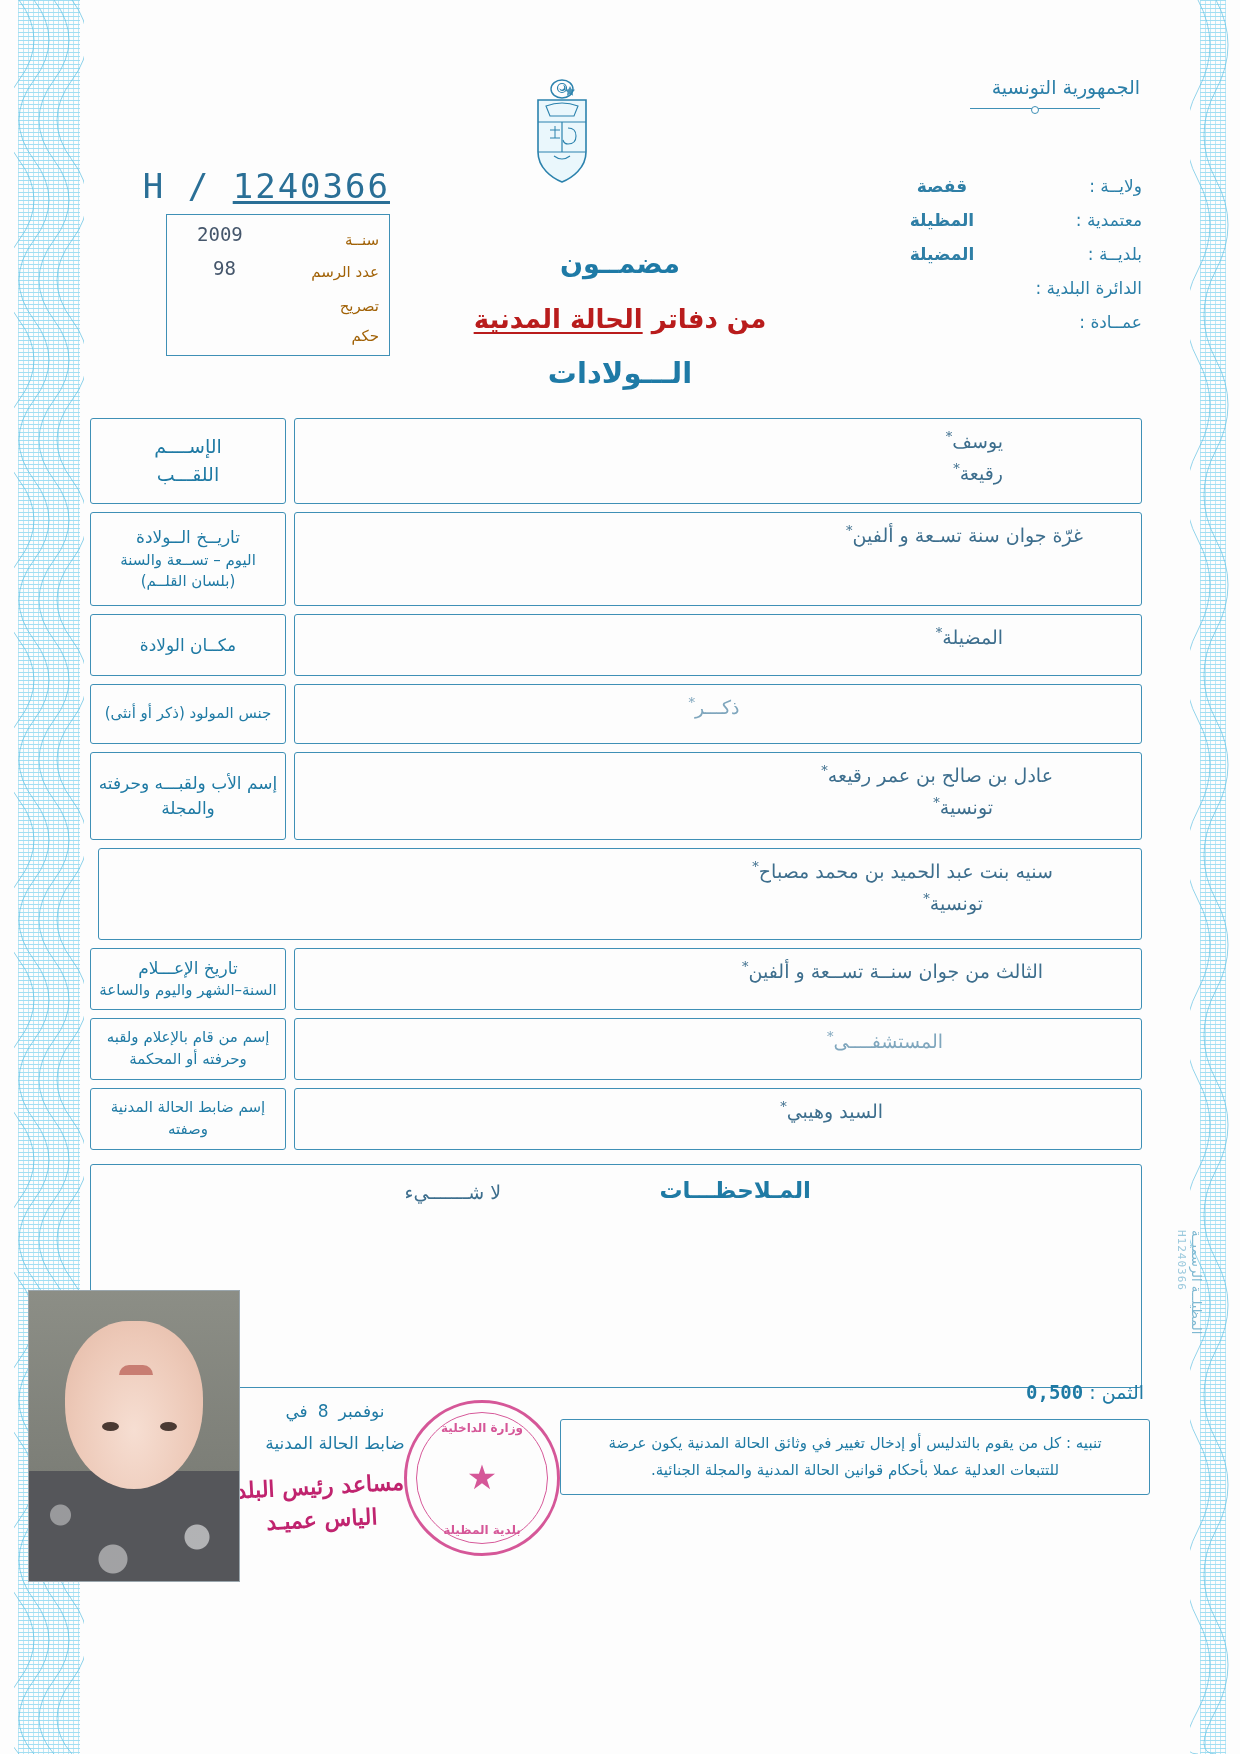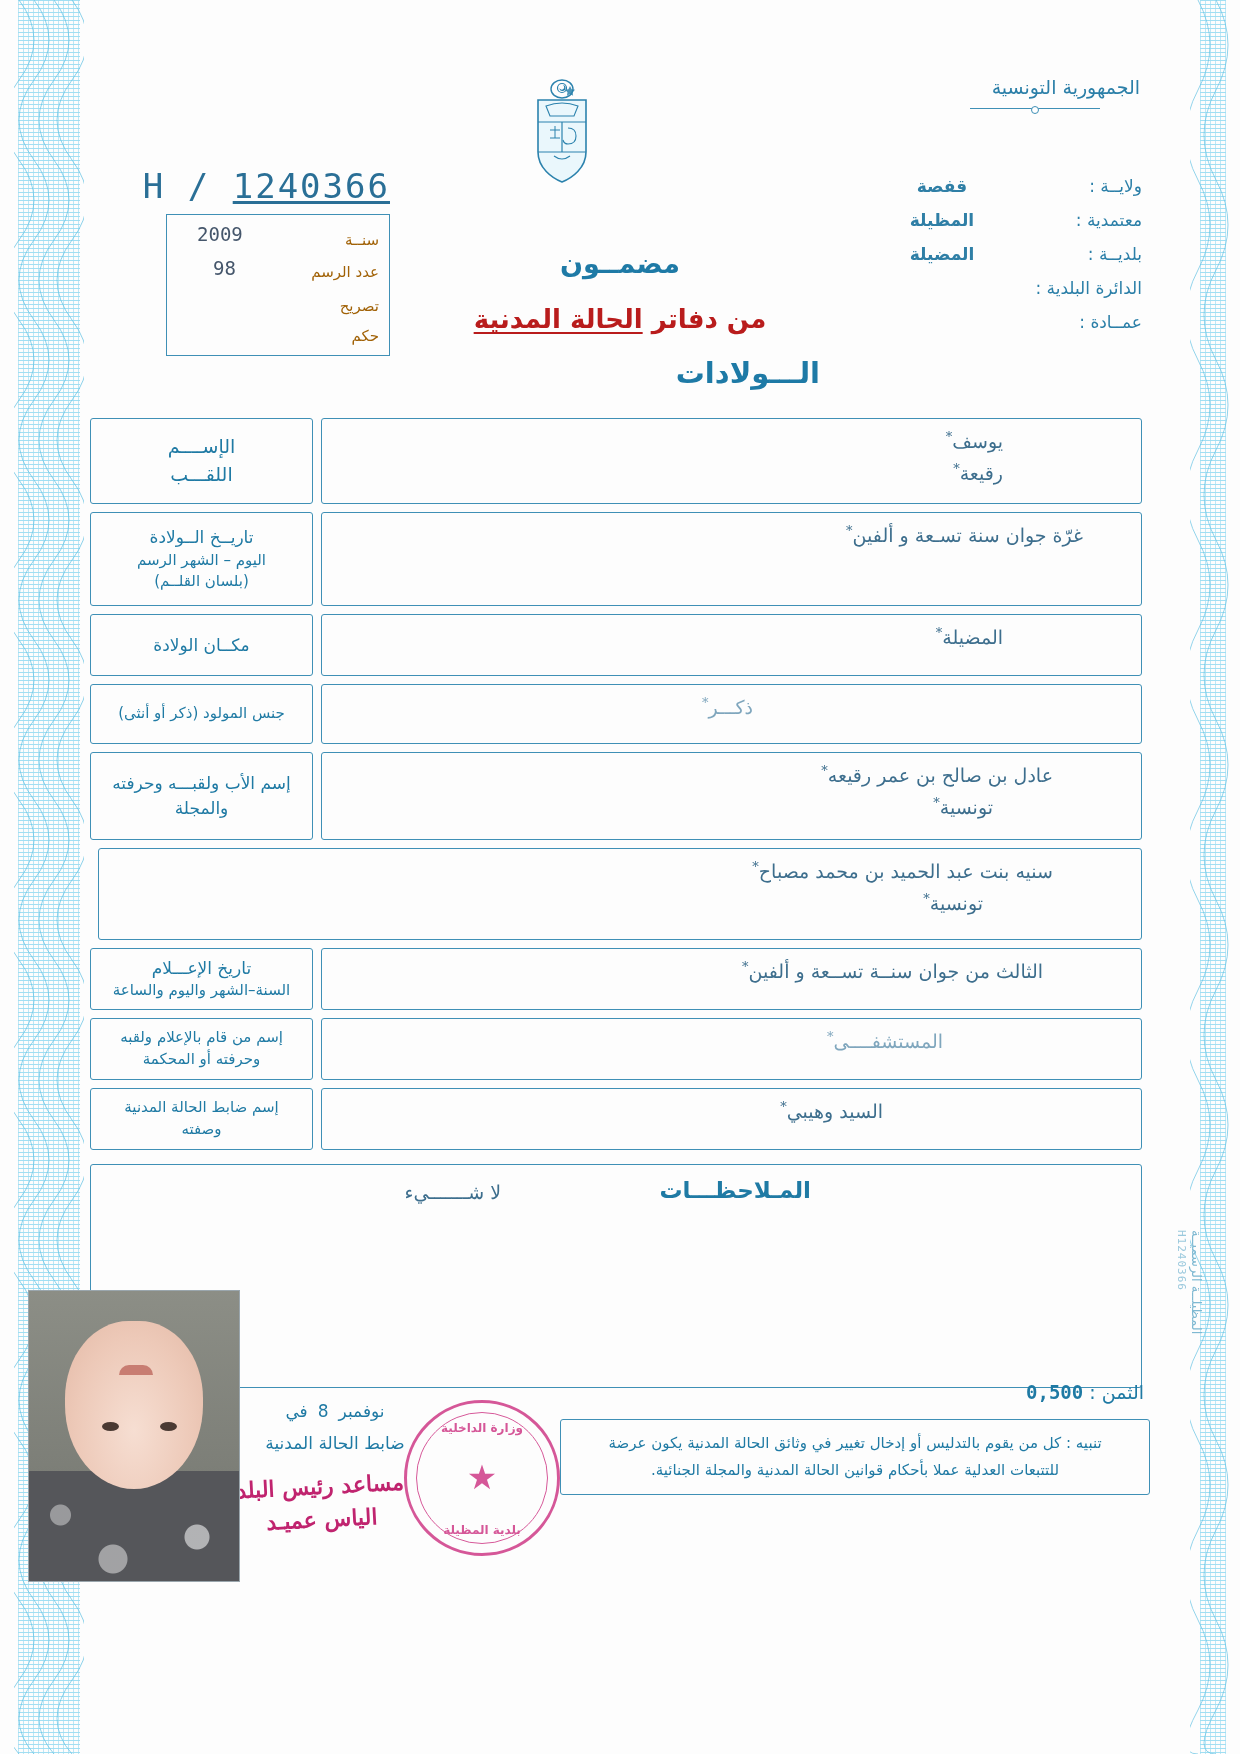--- a/index.html
+++ b/index.html
@@ -154,21 +154,21 @@
     font-size: 26px;
     font-weight: bold;
     color: #b91c1c;
   }
   .doc-title-2 .u { text-decoration: underline; text-underline-offset: 4px; }
   .doc-title-3 {
     position: absolute;
     left: 330px;
     top: 330px;
     width: 400px;
-    text-align: right;
+    text-align: center;
     font-size: 29px;
     font-weight: bold;
     letter-spacing: 4px;
     color: #1e7aa6;
   }
 
   .admin {
     position: absolute;
     right: 8px;
     top: 150px;
@@ -196,21 +196,21 @@
     left: 0;
     top: 392px;
     width: 1052px;
   }
   .rowline {
     position: relative;
     display: flex;
     margin-bottom: 8px;
   }
   .label-cell {
-    width: 223px;
+    width: 196px;
     border: 1.5px solid #3f90b6;
     border-radius: 3px;
     box-sizing: border-box;
     display: flex;
     flex-direction: column;
     justify-content: center;
     align-items: center;
     text-align: center;
     font-size: 17px;
     color: #1f7aa4;
@@ -540,21 +540,21 @@
           <div class="big">اللقـــب</div>
         </div>
       </div>
 
       <div class="rowline">
         <div class="value-cell" style="height:94px;">
           <div class="hw" style="padding-right:40px;"><span>غرّة جوان سنة تسـعة و ألفين</span><span class="star">*</span></div>
         </div>
         <div class="label-cell" style="height:94px;">
           <div>تاريــخ الــولادة</div>
-          <div class="sm">اليوم – الشهر الرسم</div>
+          <div class="sm">اليوم – تســعة والسنة</div>
           <div class="sm">(بلسان القلــم)</div>
         </div>
       </div>
 
       <div class="rowline">
         <div class="value-cell" style="height:62px;">
           <div class="hw mid"><span>المضيلة</span><span class="star">*</span></div>
         </div>
         <div class="label-cell" style="height:62px;">
           <div>مكــان الولادة</div>

